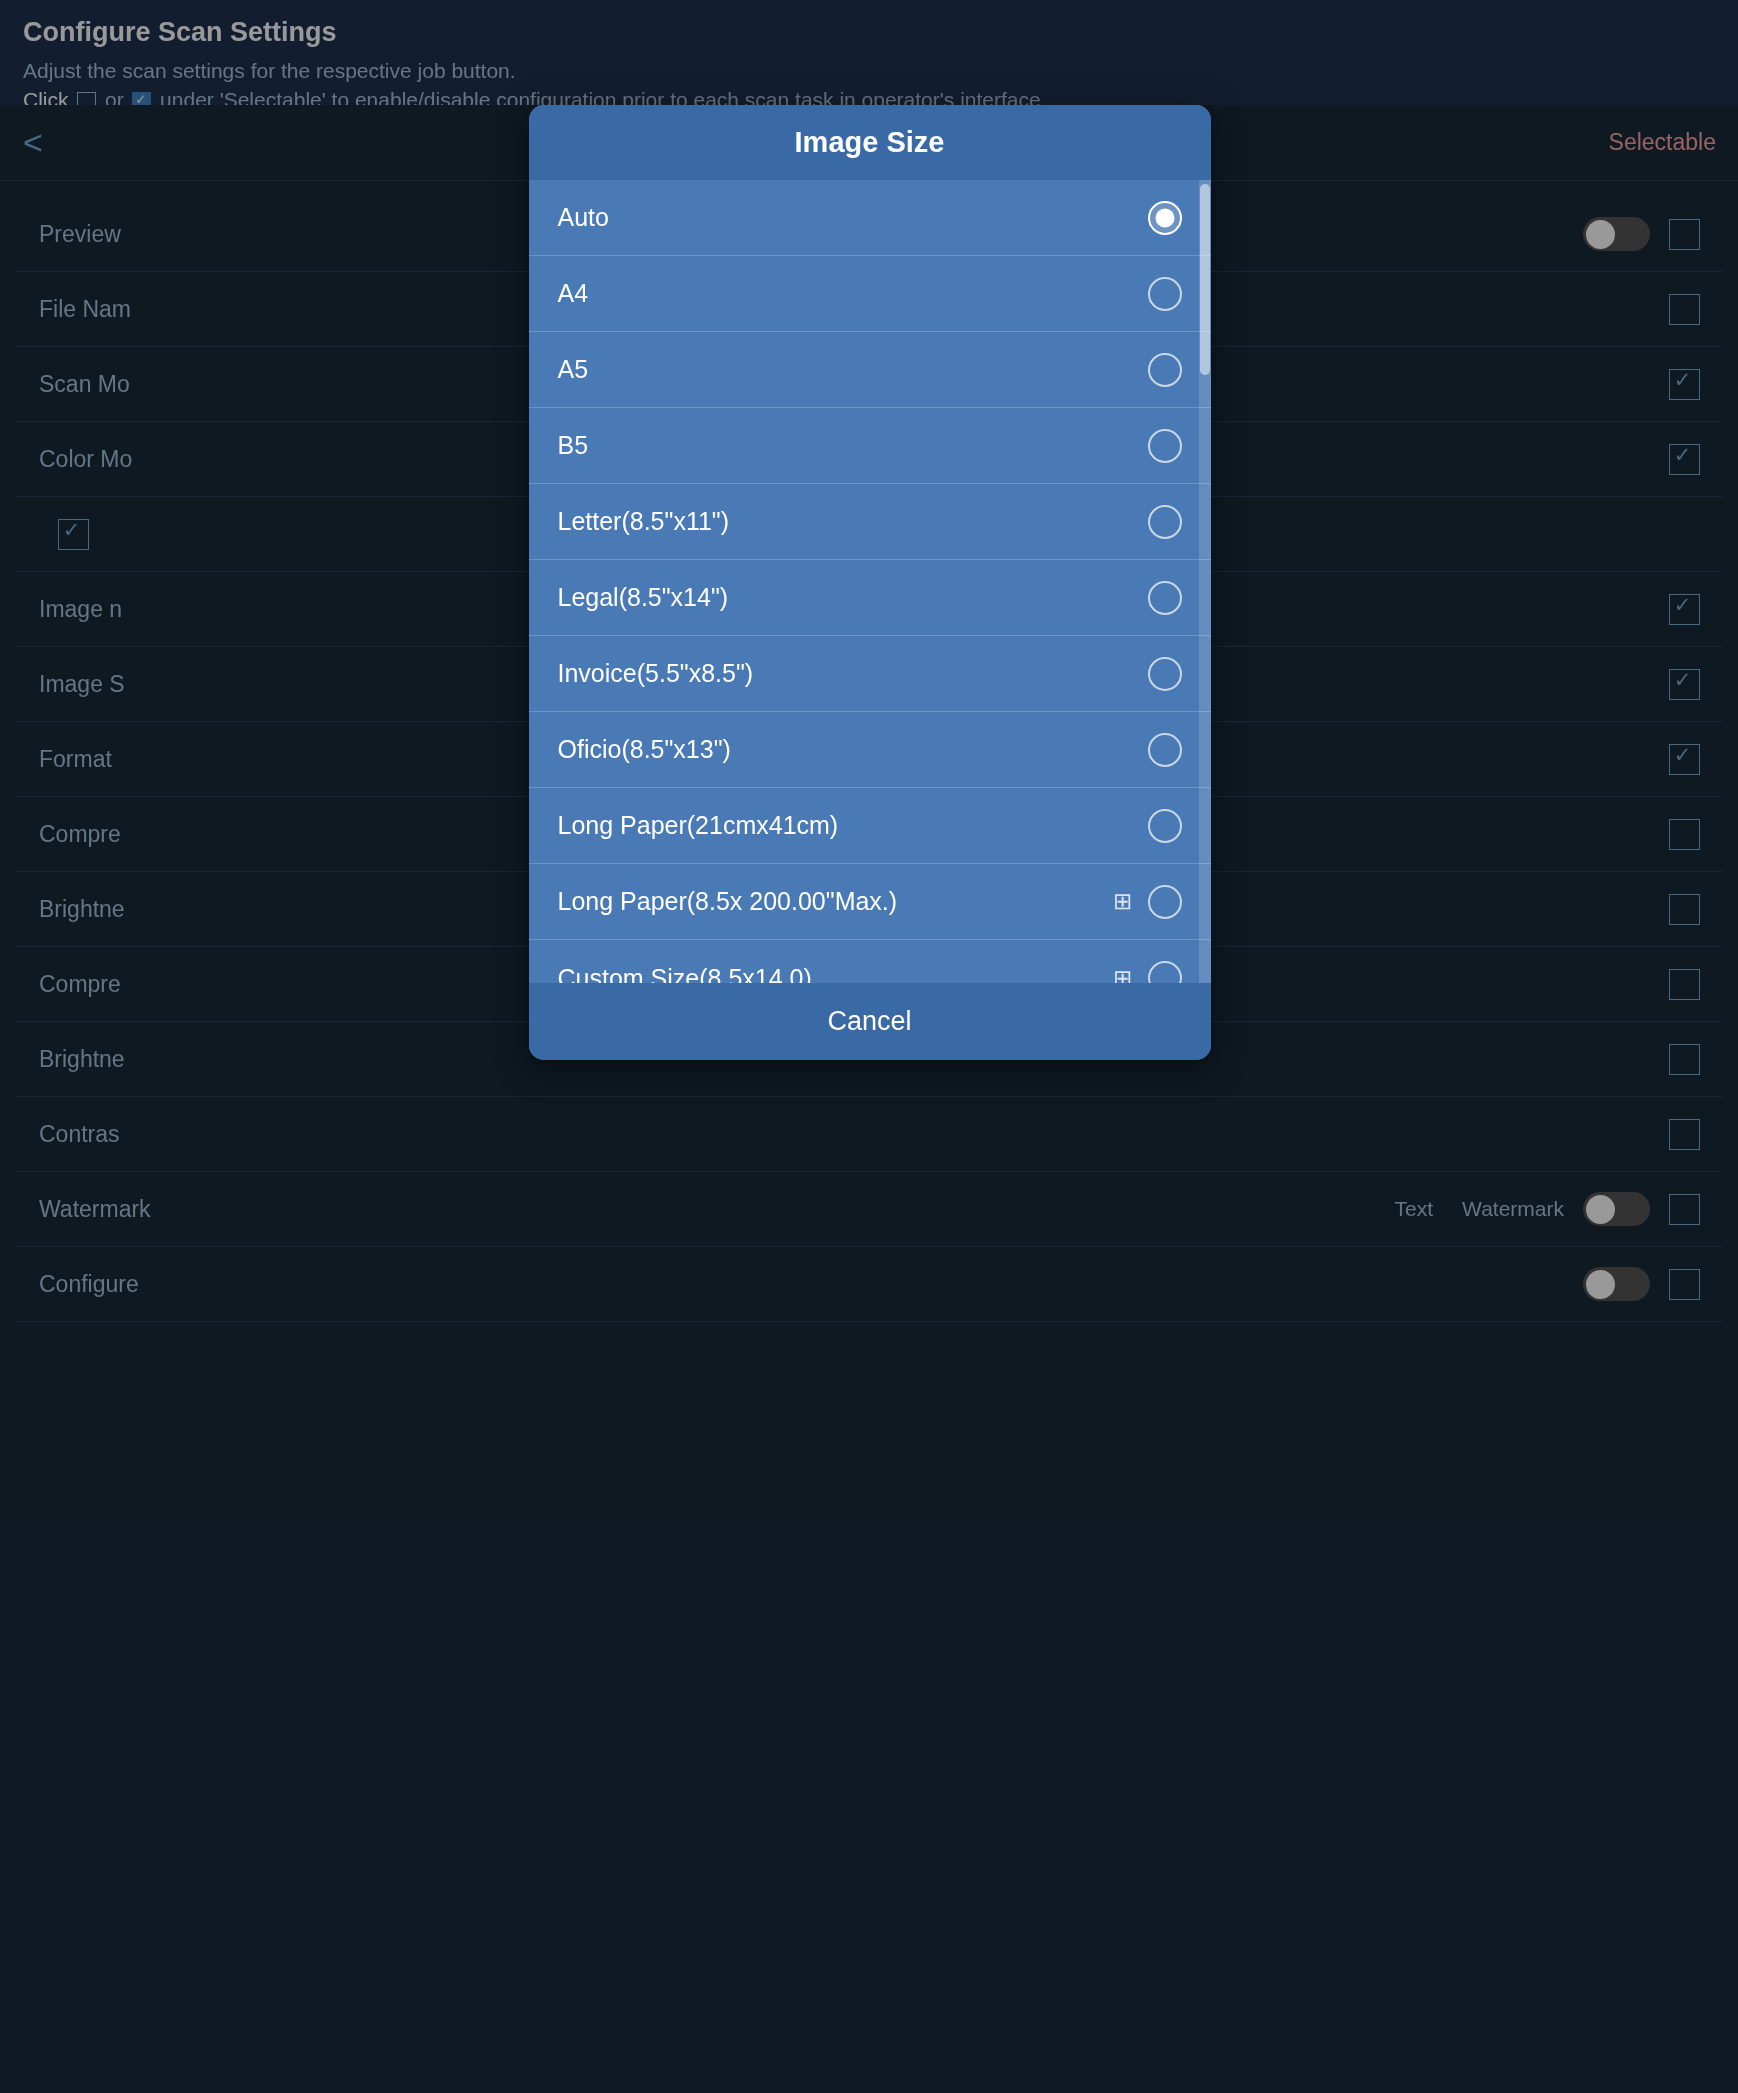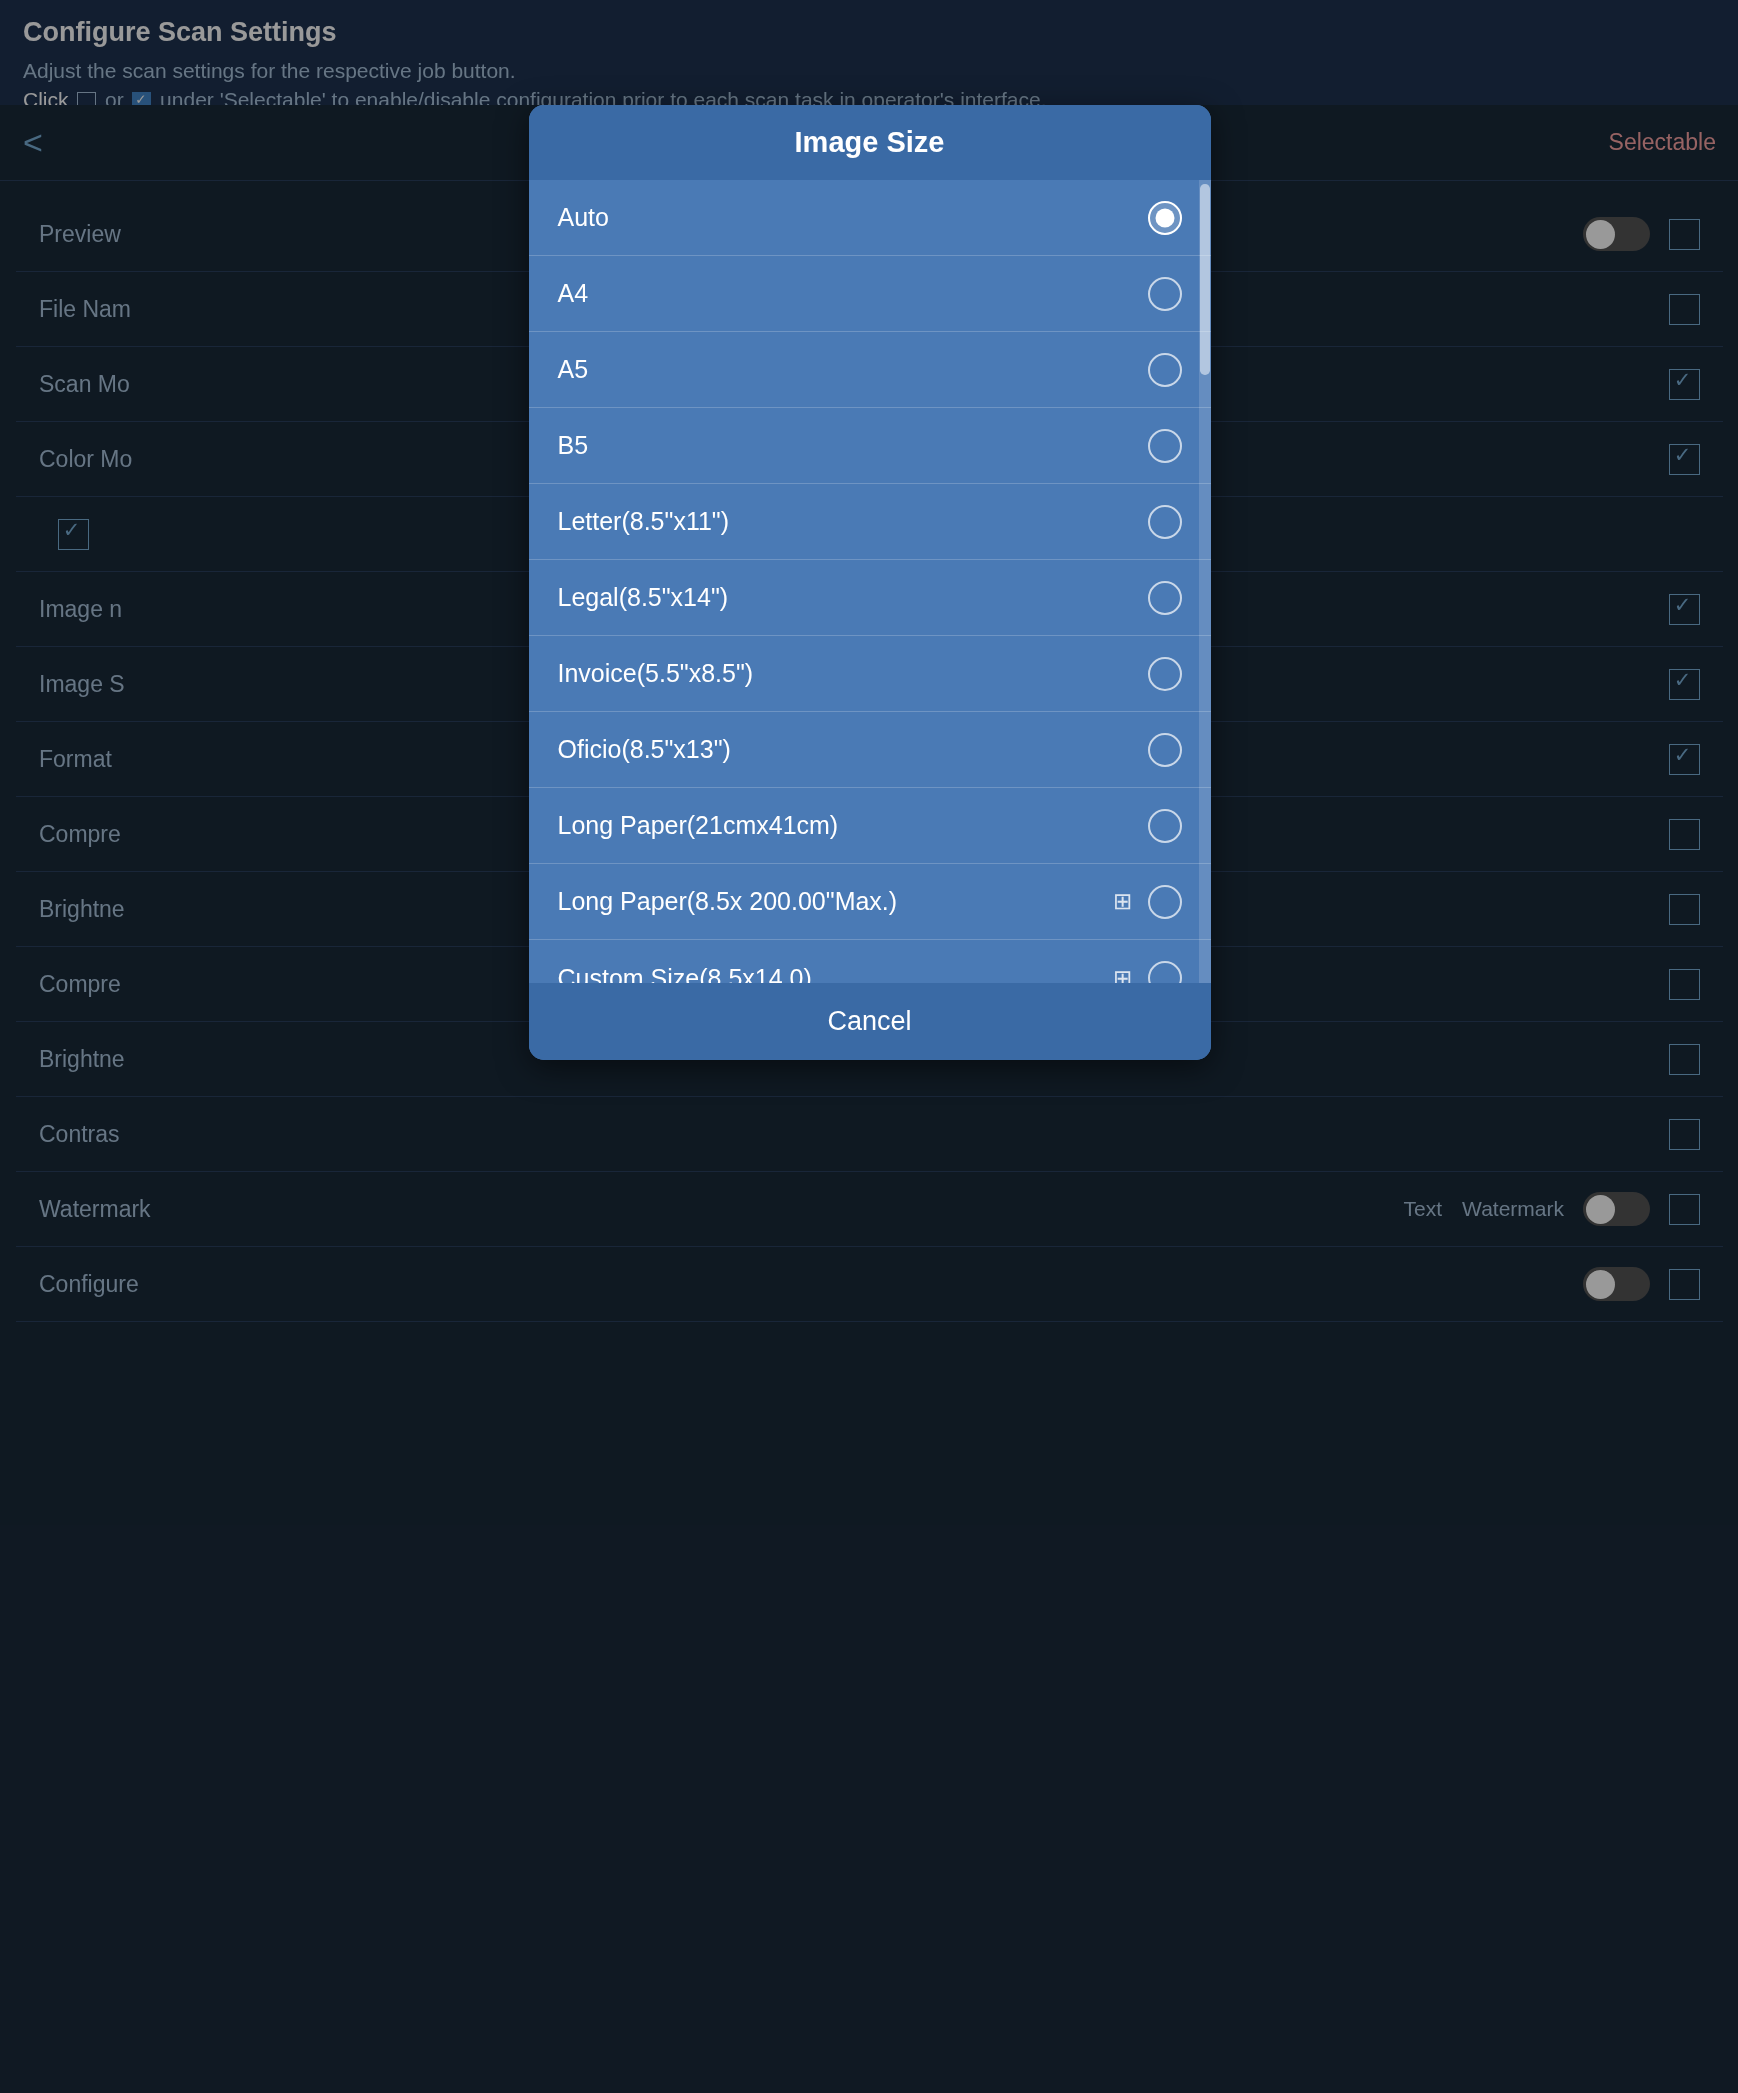--- a/index.html
+++ b/index.html
@@ -288,21 +288,21 @@
       color: #ffffff;
       font-size: 27px;
       cursor: pointer;
       border: none;
       background: transparent;
     }
 
     
     .watermark-values {
       display: flex;
-      gap: 20px;
+      gap: 29px;
       text-align: right;
     }
 
     .watermark-val {
       color: #aac4dc;
       font-size: 21px;
     }
   </style>
 </head>
 <body>

